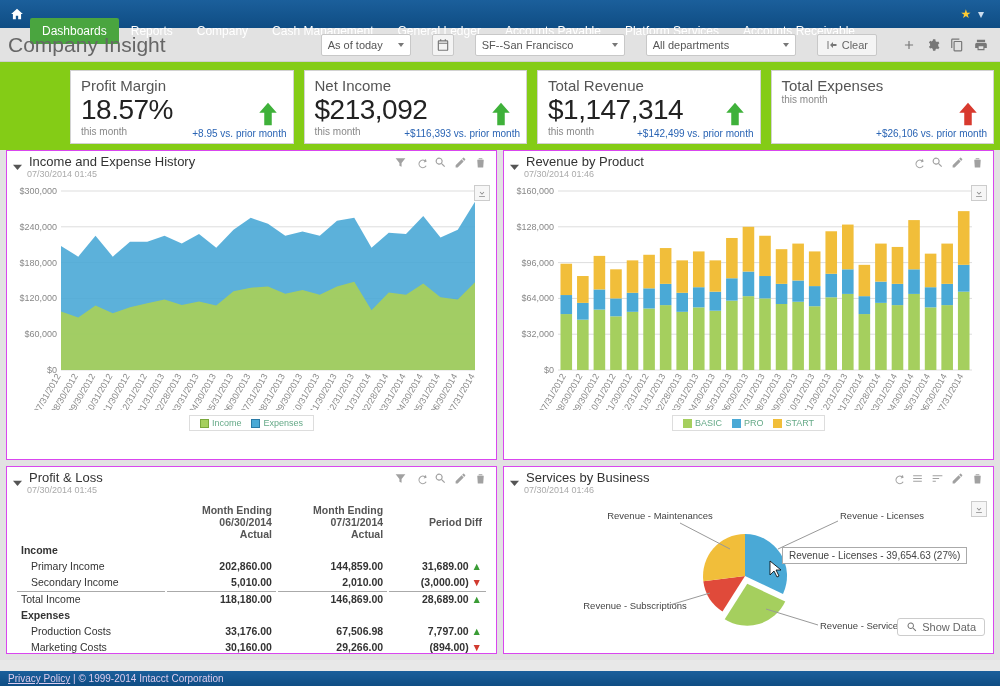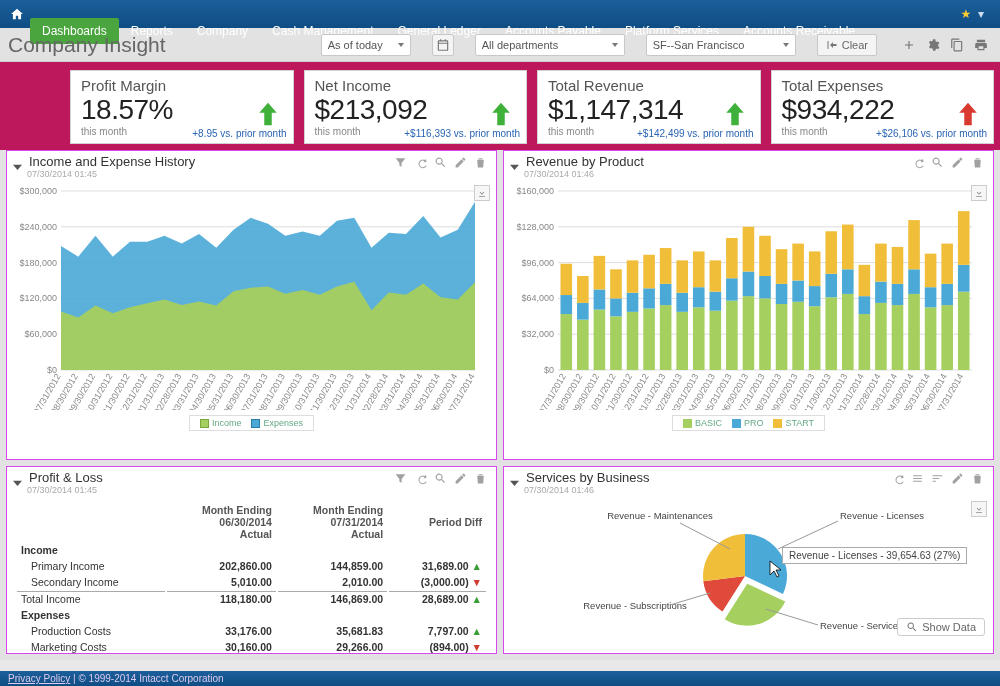--- a/index.html
+++ b/index.html
@@ -15,21 +15,21 @@
 .subbar { height: 34px; background:#e2e2e2; border-bottom:1px solid #cfcfcf; display:flex; align-items:center; padding: 0 8px; gap:21px; }
 .page-title { font-size: 21px; color:#666; font-weight:300; flex:0 0 auto; margin-right:auto;}
 .select { border:1px solid #c8c8c8; background:#fff; height:22px; font-size:11px; padding:0 20px 0 6px; border-radius:2px; position:relative; display:flex; align-items:center; color:#555; }
 .select::after{ content:""; position:absolute; right:6px; top:8px; border-left:3px solid transparent; border-right:3px solid transparent; border-top:4px solid #777;}
 .iconbtn { width:22px; height:22px; border:1px solid #c8c8c8; background:#f4f4f4; border-radius:2px; display:flex; align-items:center; justify-content:center; cursor:pointer;}
 .iconbtn svg { width:14px; height:14px; fill:#777;}
 .clearbtn { display:flex; align-items:center; gap:4px; border:1px solid #c8c8c8; background:#f4f4f4; height:22px; padding:0 8px; font-size:11px; color:#666; border-radius:2px;}
 .clearbtn svg{width:12px;height:12px;fill:#777;}
 .iconrow { display:flex; gap:2px; }
 
-.kpirow { display:flex; gap:10px; padding: 8px 6px 6px 70px; background:#be185d; }
+.kpirow { display:flex; gap:10px; padding: 8px 6px 6px 70px; background:#84cc16; }
 .kpi { background:#fff; border:1px solid #d2d2d2; flex:1; padding:6px 10px; position:relative; }
 .kpi .t { font-size:15px; color:#555; }
 .kpi .v { font-size:28px; color:#222; font-weight:300; letter-spacing:-0.5px; }
 .kpi .sub { font-size:10px; color:#888; }
 .kpi .arrow { position:absolute; right:10px; top:28px; width:30px; height:30px; }
 .kpi .arrow svg{width:30px;height:30px;}
 .kpi .delta { position:absolute; right:6px; bottom:4px; font-size:10px; color:#2a64b4; }
 
 .dashgrid { display:grid; grid-template-columns: 1fr 1fr; gap:6px; padding:0 6px 6px 6px; background:#e2e2e2; }
 .card { background:#fff; border:1px solid #d946ef; }
@@ -96,24 +96,24 @@
   <div class="page-title">Company Insight</div>
   <div class="select" style="width:90px">
       <span>As of today</span>
     </div>
   <div class="iconbtn">
       <svg viewBox="0 0 24 24">
         <path d="M19 4h-2V2h-2v2H9V2H7v2H5a2 2 0 00-2 2v14a2 2 0 002 2h14a2 2 0 002-2V6a2 2 0 00-2-2zm0 16H5V10h14zM5 8V6h14v2z"></path>
       </svg>
     </div>
   <div class="select" style="width:150px">
+      <span>SF--San Francisco</span>
+    </div>
+  <div class="select" style="width:150px">
       <span>All departments</span>
-    </div>
-  <div class="select" style="width:150px">
-      <span>SF--San Francisco</span>
     </div>
   <div class="clearbtn">
       <svg viewBox="0 0 24 24">
         <path d="M10 18l6-6-6-6v4H3v4h7z M21 20h-2V4h2z" transform="scale(-1,1) translate(-24,0)"></path>
       </svg>
       <span>Clear</span>
     </div>
   <div class="iconrow">
     <div class="iconbtn" style="border:none;background:none;">
         <svg viewBox="0 0 24 24">
@@ -161,21 +161,20 @@
       <div class="t">Total Revenue</div>
   <div class="v">$1,147,314</div>
   <div class="sub">this month</div>
   <div class="arrow"><svg viewBox="0 0 24 24">
           <path d="M12 3l7 8h-4v10h-6V11H5z" fill="#3fb13a"></path>
         </svg></div>
   <div class="delta">+$142,499 vs. prior month</div>
     </div>
     <div class="kpi">
       <div class="t">Total Expenses</div>
-  <div class="v">$934,222</div>
   <div class="sub">this month</div>
   <div class="arrow"><svg viewBox="0 0 24 24">
           <path d="M12 3l7 8h-4v10h-6V11H5z" fill="#d83a2f"></path>
         </svg></div>
   <div class="delta">+$26,106 vs. prior month</div>
     </div>
   </div>
 
 <div class="dashgrid">
 
@@ -477,21 +476,21 @@
             <td class="num">118,180.00</td>
             <td class="num">146,869.00</td>
             <td class="num">28,689.00 <span class="ar-up">▲</span></td>
           </tr>
           <tr class="sec">
             <td colspan="4">Expenses</td>
           </tr>
           <tr class="">
             <td class="indent">Production Costs</td>
             <td class="num">33,176.00</td>
-            <td class="num">35,681.83</td>
+            <td class="num">67,506.98</td>
             <td class="num">7,797.00 <span class="ar-up">▲</span></td>
           </tr>
           <tr class="">
             <td class="indent">Marketing Costs</td>
             <td class="num">30,160.00</td>
             <td class="num">29,266.00</td>
             <td class="num">(894.00) <span class="ar-dn">▼</span></td>
           </tr>
         </tbody>
       </table>

